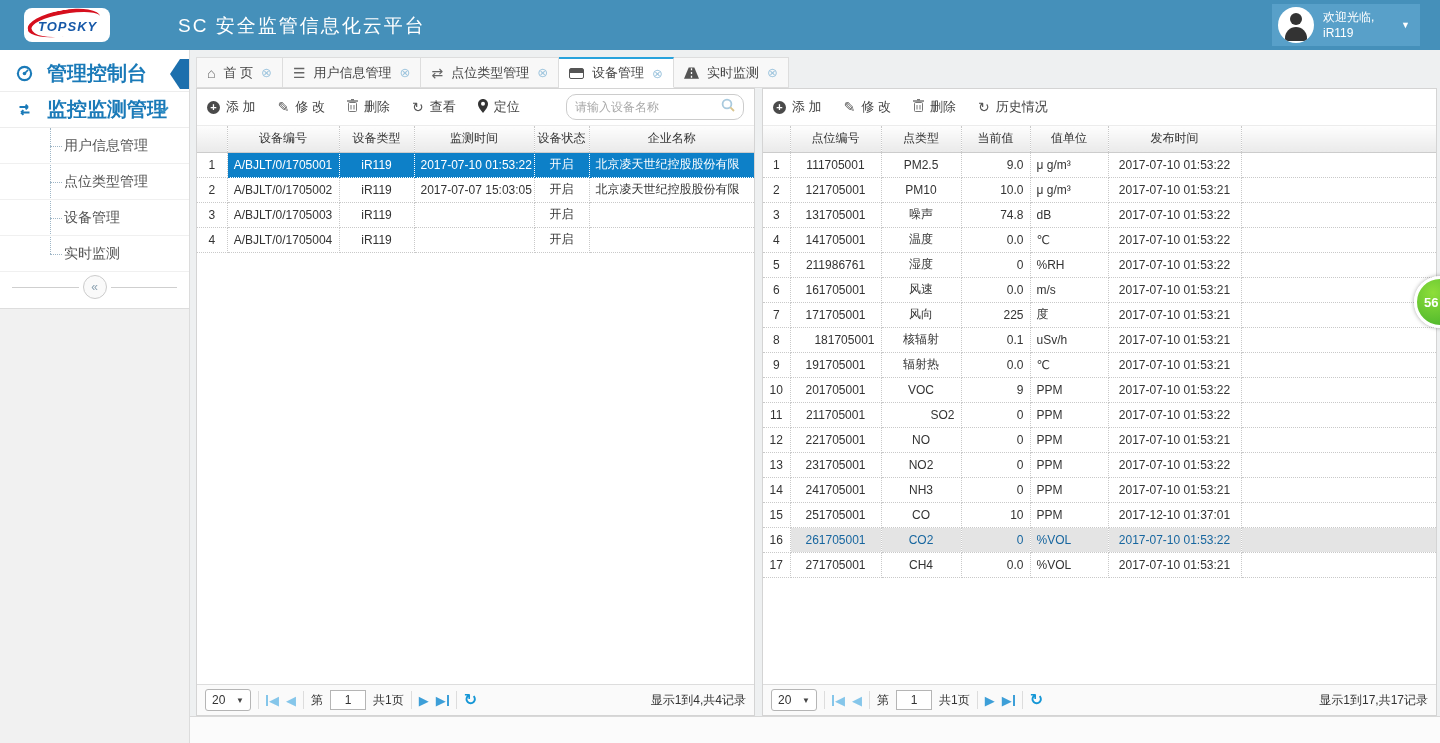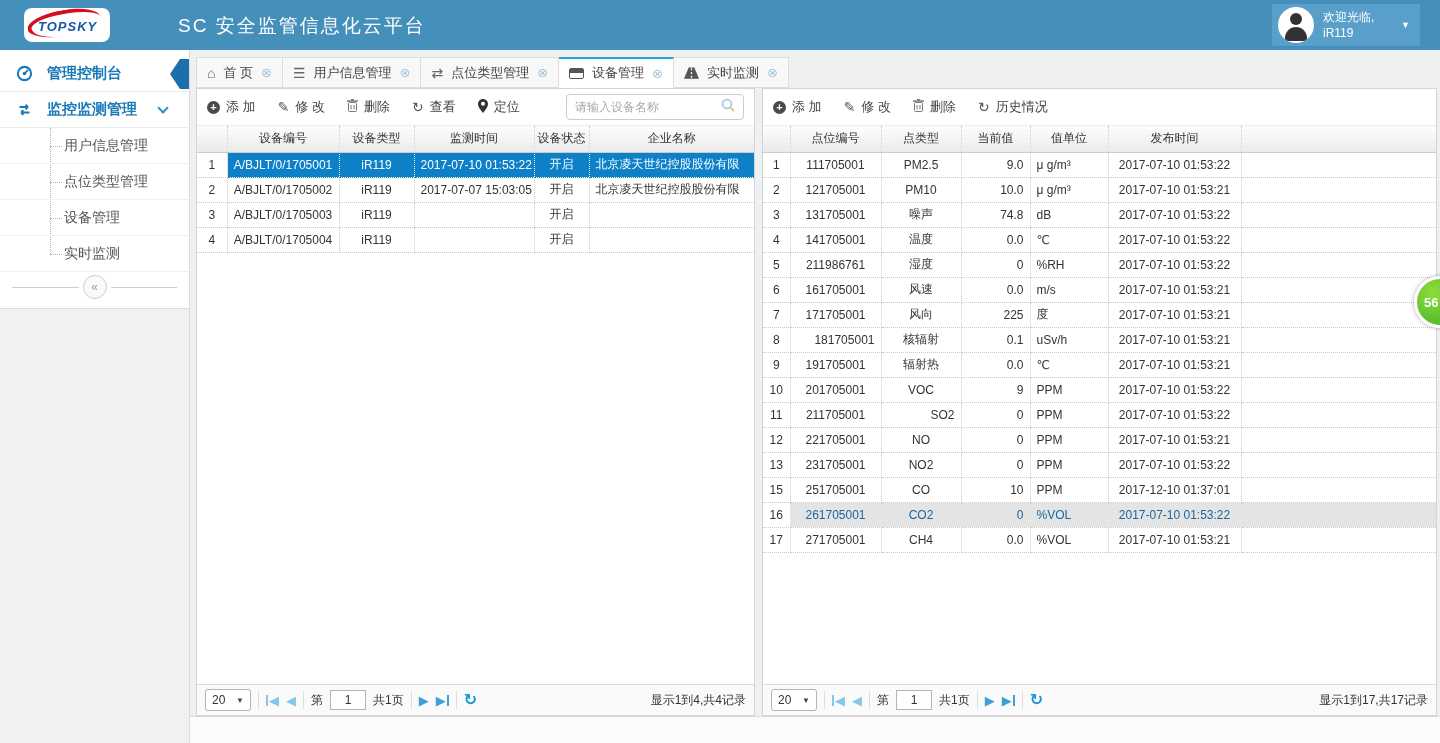--- a/index.html
+++ b/index.html
@@ -14,21 +14,21 @@
   .app-title { position:absolute; left:178px; top:13px; color:#fff; font-size:19px; letter-spacing:2px; }
   .userbox { position:absolute; right:20px; top:4px; width:148px; height:42px; background:#58a0c9; display:flex; align-items:center; padding:0 10px 0 6px; gap:9px; }
   .avatar { width:36px; height:36px; border-radius:50%; background:#fff; position:relative; overflow:hidden; flex:0 0 auto; }
   .avatar::before { content:""; position:absolute; left:12px; top:6px; width:12px; height:12px; border-radius:50%; background:#333; }
   .avatar::after { content:""; position:absolute; left:7px; top:20px; width:22px; height:14px; border-radius:11px 11px 0 0; background:#333; }
   .welcome { color:#fff; font-size:12px; line-height:1.35; flex:1; }
   .user-caret { color:#fff; font-size:9px; }
 
   
   .sidebar { position:absolute; left:0; top:50px; width:190px; bottom:0; background:#fff; border-right:1px solid #dcdcdc; display:flex; flex-direction:column; }
-  .snav-item { position:relative; height:36px; display:flex; align-items:center; padding-left:16px; border-bottom:1px solid #ededed; color:#1a7ab8; font-size:15px; font-weight:bold; cursor:pointer; }
+  .snav-item { position:relative; height:36px; display:flex; align-items:center; padding-left:16px; border-bottom:1px solid #ededed; color:#1a7ab8; font-size:20px; font-weight:bold; cursor:pointer; }
   .snav-item:first-child { margin-top:6px; }
   .sicon { width:17px; height:17px; margin-right:14px; display:inline-flex; align-items:center; justify-content:center; }
   .sflag { position:absolute; right:0; top:3px; width:9px; height:30px; background:#1c6fad; }
   .sflag::before { content:""; position:absolute; right:9px; top:0; border-top:15px solid transparent; border-bottom:15px solid transparent; border-right:10px solid #1c6fad; }
   .chev { width:8px; height:8px; border-right:2px solid #3390c5; border-bottom:2px solid #3390c5; transform:rotate(45deg); position:absolute; right:22px; top:12px; }
   .subnav { position:relative; }
   .subnav::before { content:""; position:absolute; left:50px; top:0; bottom:18px; border-left:1px dotted #9fb6c6; }
   .subitem { position:relative; height:36px; display:flex; align-items:center; padding-left:64px; border-bottom:1px solid #f0f0f0; color:#555; font-size:14px; cursor:pointer; }
   .subitem .dash { position:absolute; left:50px; top:18px; width:12px; border-top:1px dotted #9fb6c6; }
   .collapse-row { height:30px; display:flex; align-items:center; padding:0 12px; }
@@ -49,21 +49,21 @@
 
   
   .panel { position:absolute; top:38px; bottom:27px; background:#fff; border:1px solid #d4d4d4; display:flex; flex-direction:column; }
   .panel-left { left:6px; width:559px; }
   .panel-right { left:572px; width:675px; }
   .toolbar { height:37px; display:flex; align-items:center; padding:0 10px; gap:22px; border-bottom:1px solid #ececec; flex:0 0 auto; }
   .tbtn { display:flex; align-items:center; gap:6px; font-size:13px; color:#444; cursor:pointer; }
   .icon-plus { width:13px; height:13px; border-radius:50%; background:#4a4a4a; color:#fff; display:inline-flex; align-items:center; justify-content:center; font-size:11px; font-weight:bold; line-height:1; }
   .icon-plus::before { content:"+"; }
   .glyph { font-size:14px; color:#555; line-height:1; }
-  .searchbox { margin-left:auto; width:178px; height:26px; border:1px solid #ccc; border-radius:4px; background:#fff; display:flex; align-items:center; padding:0 8px; gap:6px; }
+  .searchbox { margin-left:auto; width:178px; height:26px; border:1px solid #ccc; border-radius:10px; background:#fff; display:flex; align-items:center; padding:0 8px; gap:6px; }
   .searchbox input { border:none; outline:none; flex:1; font-size:12px; color:#333; background:transparent; min-width:0; }
   .searchbox input::placeholder { color:#a9a9a9; }
 
   .tablewrap { flex:1; overflow:hidden; }
   table.grid { border-collapse:collapse; table-layout:fixed; width:100%; font-size:12px; color:#333; }
   table.grid th { height:26px; background:linear-gradient(#fdfdfd,#eaeaea); border-right:1px dotted #c8c8c8; border-bottom:1px solid #ccc; font-weight:normal; color:#333; overflow:hidden; white-space:nowrap; }
   table.grid th:last-child { border-right:none; }
   table.grid td { height:25px; border-right:1px dotted #c9c9c9; border-bottom:1px dotted #c9c9c9; padding:0 6px; overflow:hidden; white-space:nowrap; }
   table.grid td:last-child { border-right:none; }
   table.grid tr.selected td:not(:first-child) { background:#0d80c8; color:#fff; border-color:#0d80c8; }
@@ -467,20 +467,29 @@
               <tr>
                 <td style="text-align: center;">13</td>
                 <td style="text-align: center;">231705001</td>
                 <td style="text-align: center;">NO2</td>
                 <td style="text-align: right;">0</td>
                 <td style="text-align: left;">PPM</td>
                 <td style="text-align: center;">2017-07-10 01:53:22</td>
                 <td style="text-align: center;"></td>
               </tr>
               <tr>
+                <td style="text-align: center;">14</td>
+                <td style="text-align: center;">241705001</td>
+                <td style="text-align: center;">NH3</td>
+                <td style="text-align: right;">0</td>
+                <td style="text-align: left;">PPM</td>
+                <td style="text-align: center;">2017-07-10 01:53:21</td>
+                <td style="text-align: center;"></td>
+              </tr>
+              <tr>
                 <td style="text-align: center;">15</td>
                 <td style="text-align: center;">251705001</td>
                 <td style="text-align: center;">CO</td>
                 <td style="text-align: right;">10</td>
                 <td style="text-align: left;">PPM</td>
                 <td style="text-align: center;">2017-12-10 01:37:01</td>
                 <td style="text-align: center;"></td>
               </tr>
               <tr class="highlight">
                 <td style="text-align: center;">16</td>

